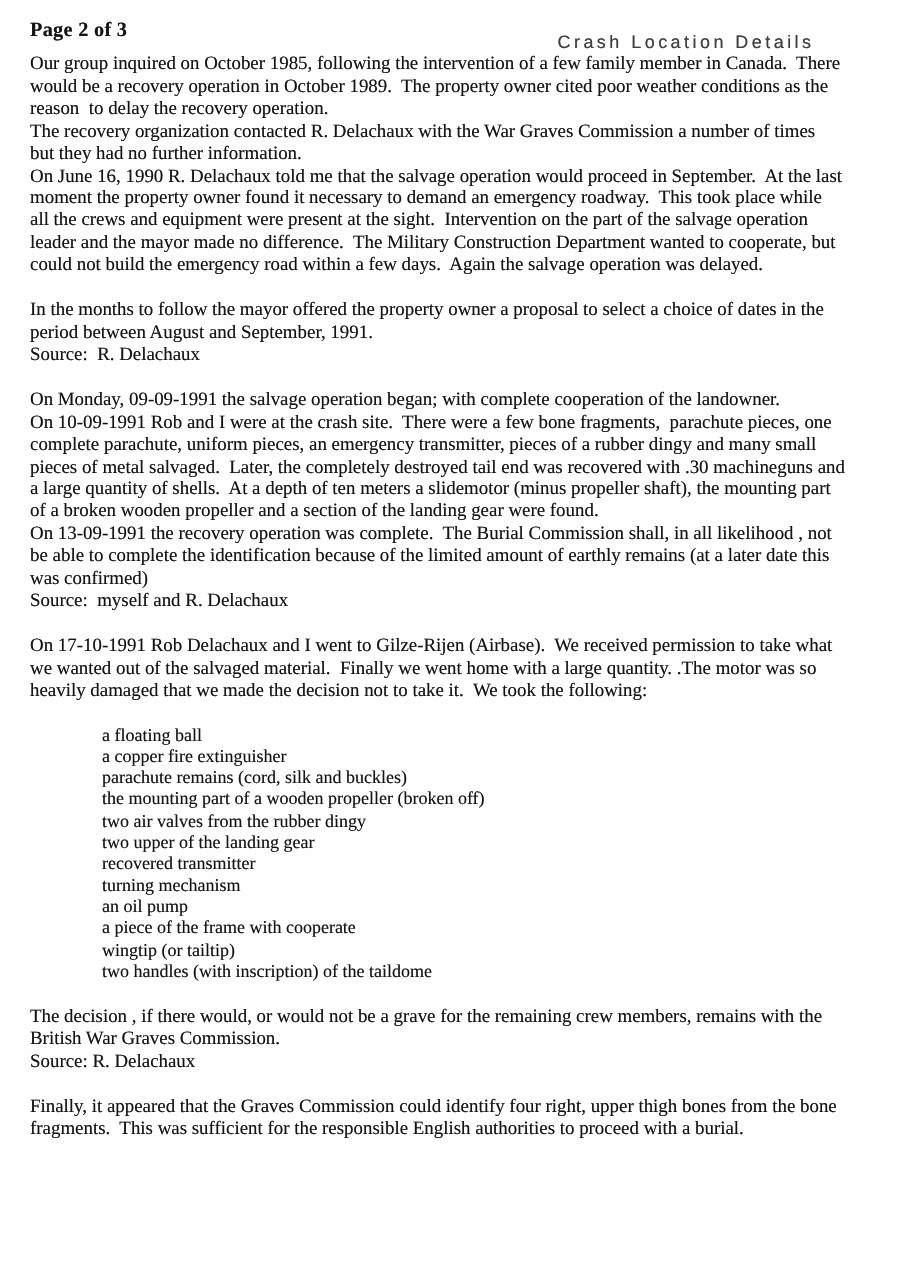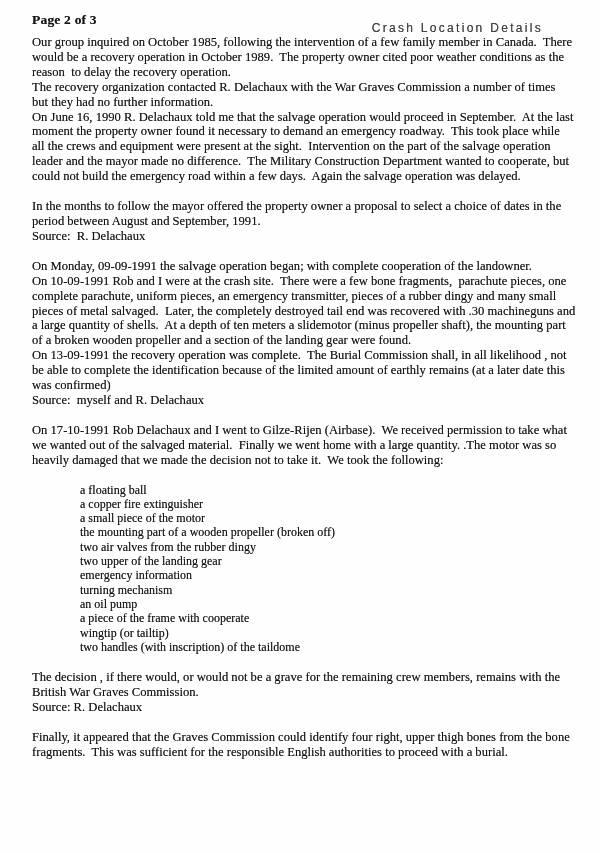--- a/index.html
+++ b/index.html
@@ -6,21 +6,21 @@
     margin: 0;
     padding: 0;
     background: #ffffff;
   }
   .page {
     position: relative;
     width: 600px;
     height: 853px;
     background: #fefefe;
     box-sizing: border-box;
-    padding: 12px 17px 0 32px;
+    padding: 12px 17px 0 20px;
     overflow: hidden;
     font-family: "Liberation Serif", serif;
     color: #141414;
     text-shadow: 0 0 0.4px rgba(20,20,20,0.55);
   }
   .header-row {
     display: flex;
     justify-content: space-between;
     align-items: flex-start;
   }
@@ -93,25 +93,25 @@
 was confirmed)
 Source:  myself and R. Delachaux</div>
 
     <div class="para">On 17-10-1991 Rob Delachaux and I went to Gilze-Rijen (Airbase).  We received permission to take what
 we wanted out of the salvaged material.  Finally we went home with a large quantity. .The motor was so
 heavily damaged that we made the decision not to take it.  We took the following:</div>
 
     <div class="salvage-list">
       <div class="salvage-item">a floating ball</div>
       <div class="salvage-item">a copper fire extinguisher</div>
-      <div class="salvage-item">a small piece of the motor</div>
+      <div class="salvage-item">parachute remains (cord, silk and buckles)</div>
       <div class="salvage-item">the mounting part of a wooden propeller (broken off)</div>
       <div class="salvage-item">two air valves from the rubber dingy</div>
       <div class="salvage-item">two upper of the landing gear</div>
-      <div class="salvage-item">emergency information</div>
+      <div class="salvage-item">recovered transmitter</div>
       <div class="salvage-item">turning mechanism</div>
       <div class="salvage-item">an oil pump</div>
       <div class="salvage-item">a piece of the frame with cooperate</div>
       <div class="salvage-item">wingtip (or tailtip)</div>
       <div class="salvage-item">two handles (with inscription) of the taildome</div>
     </div>
 
     <div class="para">The decision , if there would, or would not be a grave for the remaining crew members, remains with the
 British War Graves Commission.
 Source: R. Delachaux</div>

